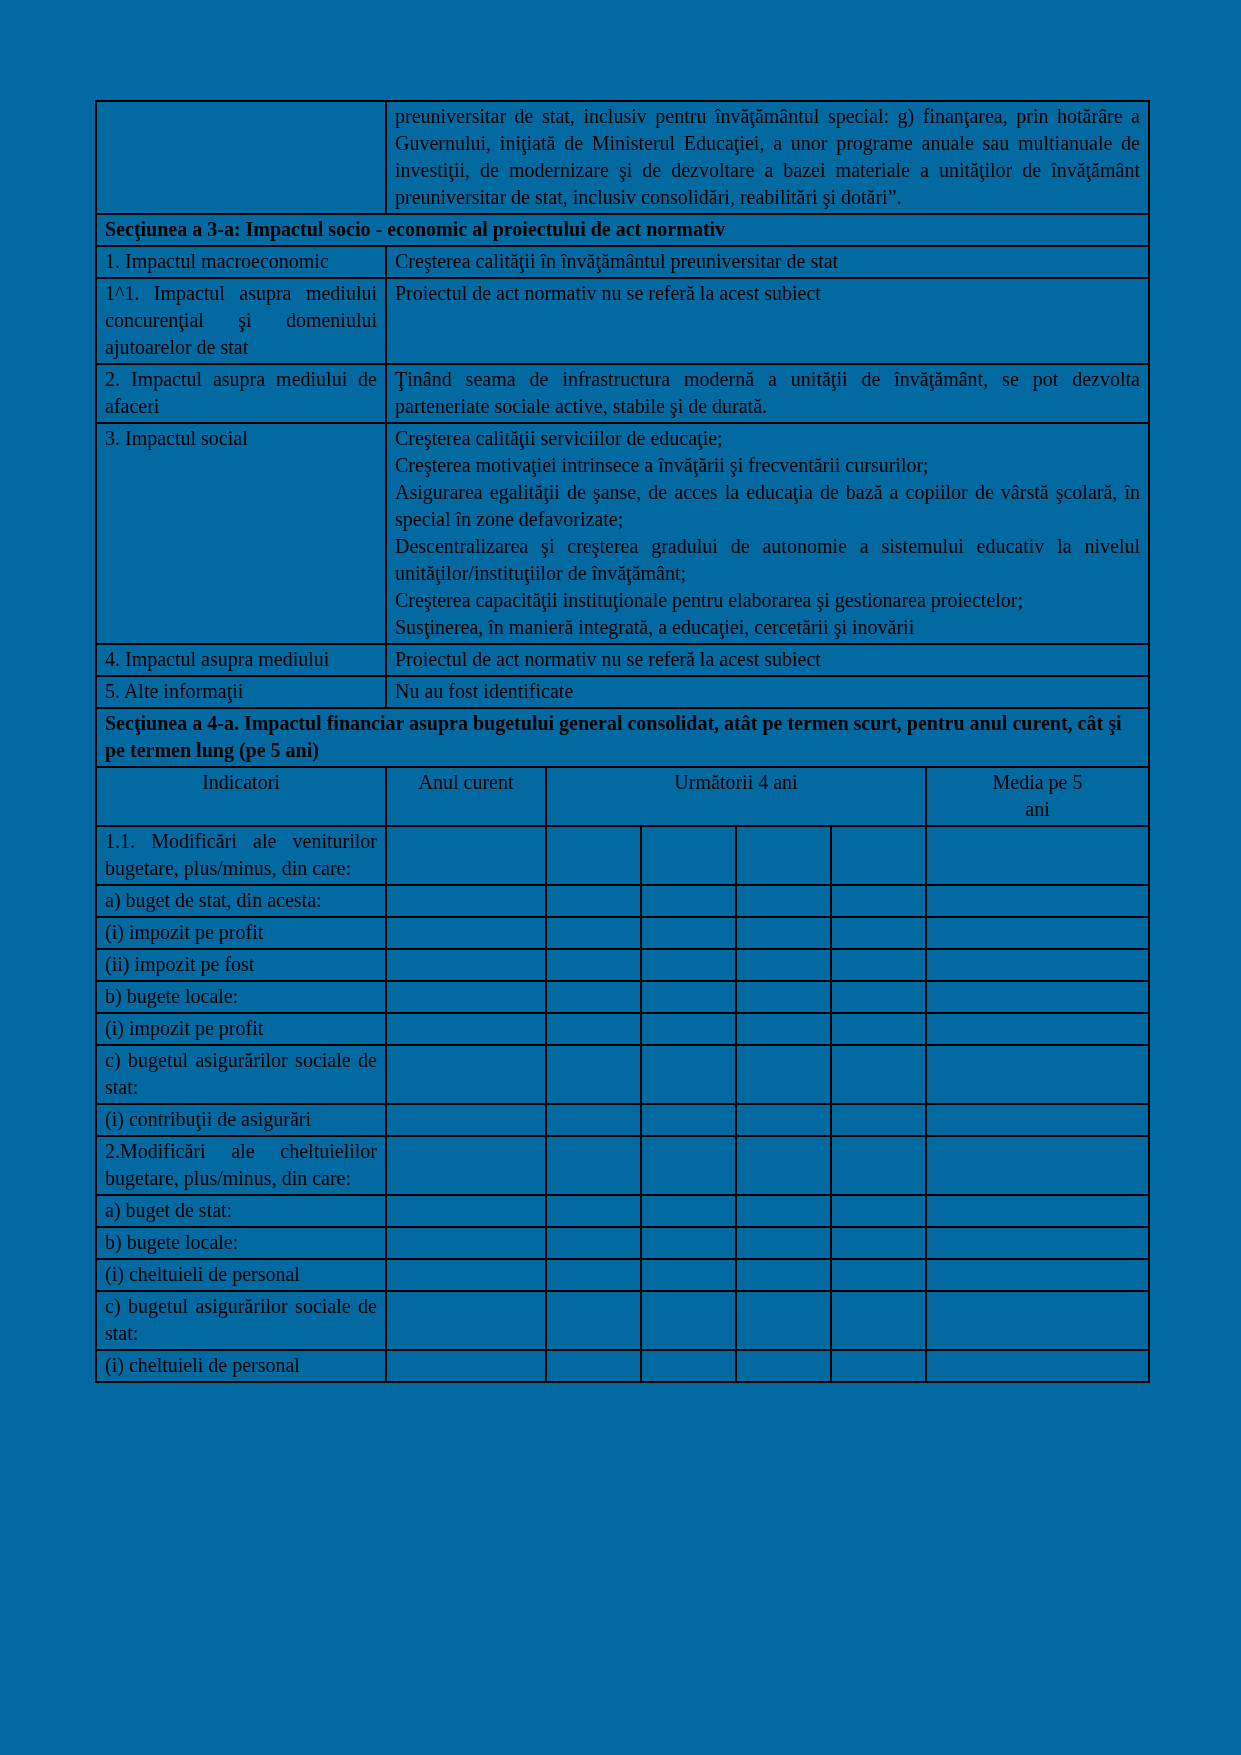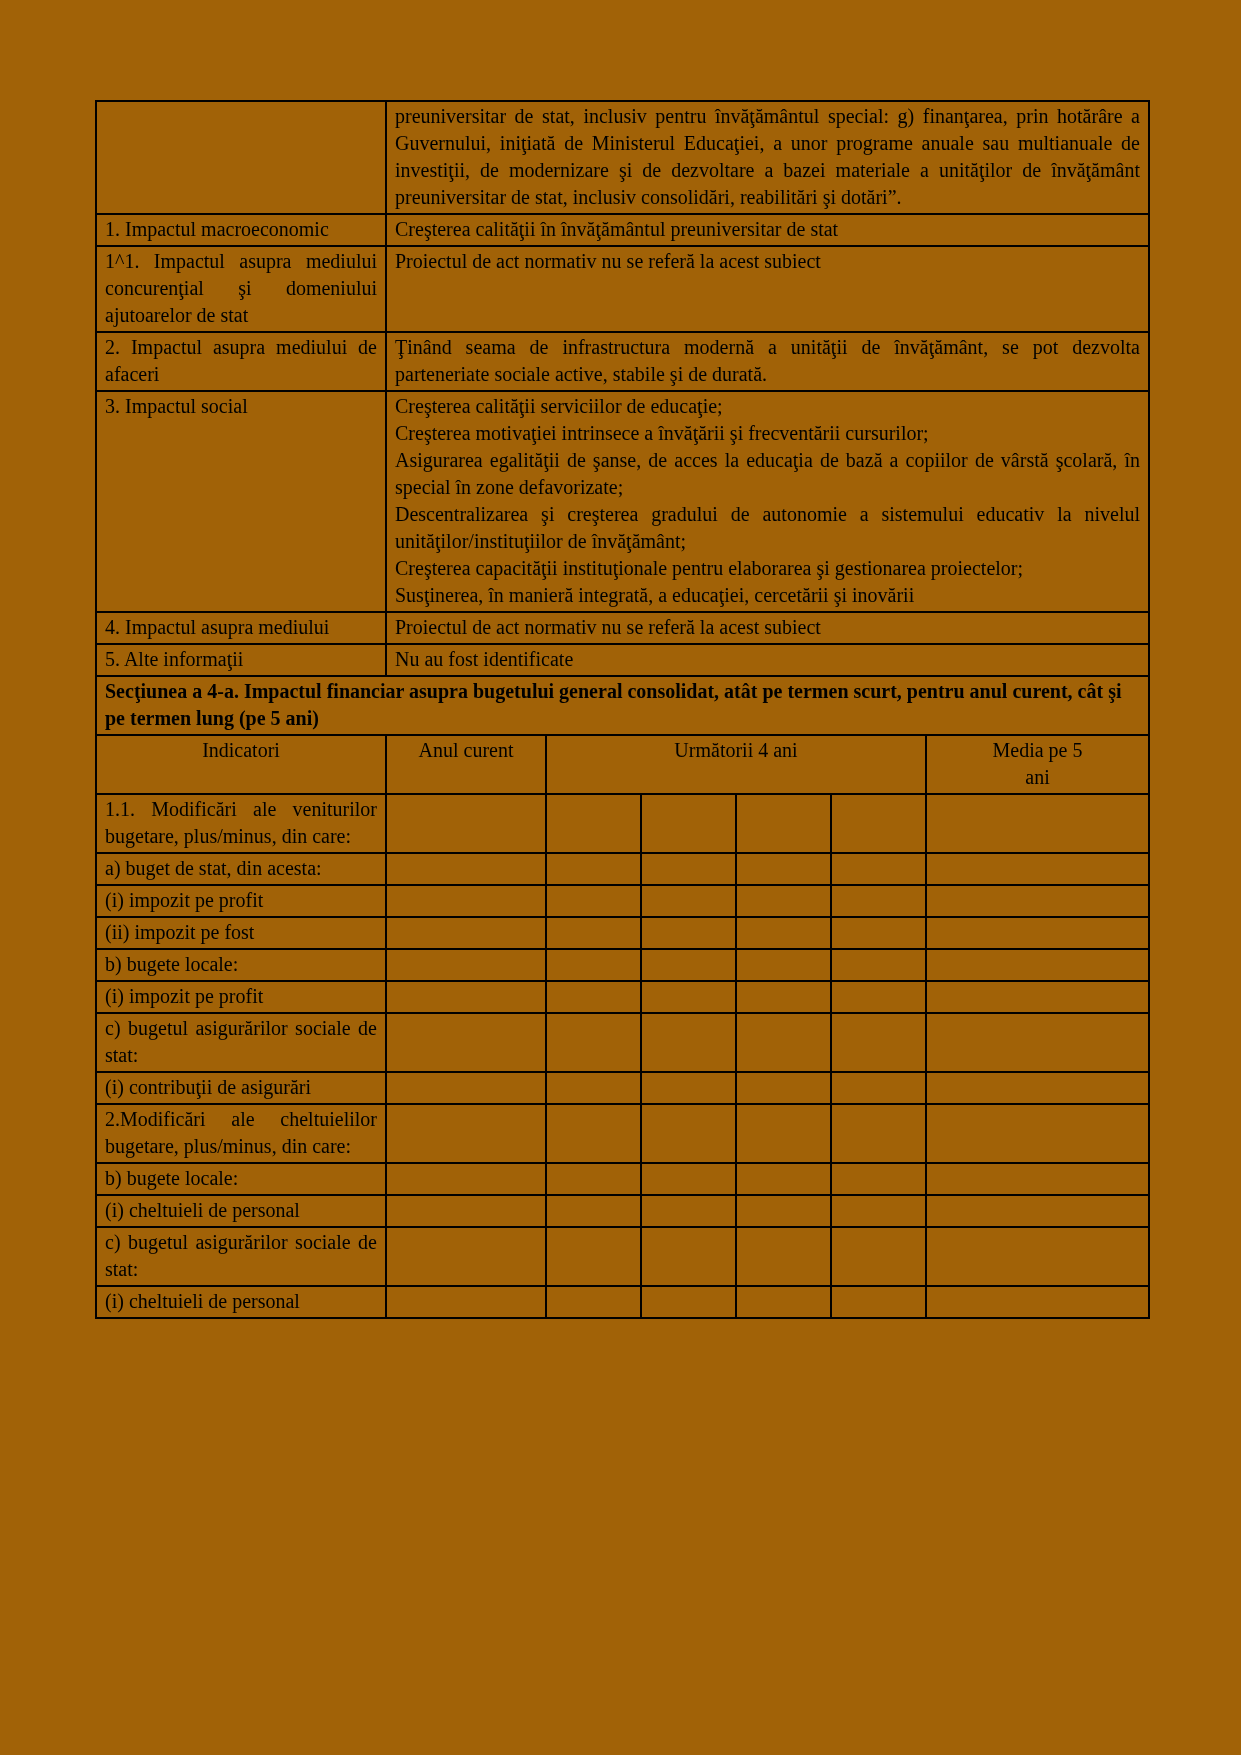--- a/index.html
+++ b/index.html
@@ -4,21 +4,21 @@
 <style>
   html, body {
     margin: 0;
     padding: 0;
     background: #ffffff;
   }
   .page {
     position: relative;
     width: 1241px;
     height: 1755px;
-    background: #a16207;
+    background: #0369a1;
     color: #000000;
     font-family: "Liberation Serif", "DejaVu Serif", serif;
     font-size: 20px;
     line-height: 27px;
     overflow: hidden;
   }
   .content {
     position: absolute;
     left: 95px;
     top: 100px;
@@ -81,20 +81,23 @@
     <table class="doc-table">
       <colgroup>
         <col style="width:290px">
         <col style="width:763px">
       </colgroup>
       <tbody id="s3-body">
         <tr>
           <td class="label-cell"></td>
           <td class="value-cell justify">preuniversitar de stat, inclusiv pentru învăţământul special: g) finanţarea, prin hotărâre a Guvernului, iniţiată de Ministerul Educaţiei, a unor programe anuale sau multianuale de investiţii, de modernizare şi de dezvoltare a bazei materiale a unităţilor de învăţământ preuniversitar de stat, inclusiv consolidări, reabilitări şi dotări”.</td>
         </tr>
+        <tr>
+          <th colspan="2" class="section-header">Secţiunea a 3-a: Impactul socio - economic al proiectului de act normativ</th>
+        </tr>
 
       <tr>
             <td class="label-cell">1. Impactul macroeconomic</td>
             <td class="value-cell">Creşterea calităţii în învăţământul preuniversitar de stat</td>
           </tr>
           <tr>
             <td class="label-cell">1^1. Impactul asupra mediului concurenţial şi domeniului ajutoarelor de stat</td>
             <td class="value-cell">Proiectul de act normativ nu se referă la acest subiect</td>
           </tr>
           <tr>
@@ -221,20 +224,29 @@
           <tr>
             <td class="label-cell">2.Modificări ale cheltuielilor bugetare, plus/minus, din care:</td>
             <td class="empty-cell">&nbsp;</td>
             <td class="empty-cell">&nbsp;</td>
             <td class="empty-cell">&nbsp;</td>
             <td class="empty-cell">&nbsp;</td>
             <td class="empty-cell">&nbsp;</td>
             <td class="empty-cell">&nbsp;</td>
           </tr>
           <tr>
+            <td class="label-cell">a) buget de stat:</td>
+            <td class="empty-cell">&nbsp;</td>
+            <td class="empty-cell">&nbsp;</td>
+            <td class="empty-cell">&nbsp;</td>
+            <td class="empty-cell">&nbsp;</td>
+            <td class="empty-cell">&nbsp;</td>
+            <td class="empty-cell">&nbsp;</td>
+          </tr>
+          <tr>
             <td class="label-cell">b) bugete locale:</td>
             <td class="empty-cell">&nbsp;</td>
             <td class="empty-cell">&nbsp;</td>
             <td class="empty-cell">&nbsp;</td>
             <td class="empty-cell">&nbsp;</td>
             <td class="empty-cell">&nbsp;</td>
             <td class="empty-cell">&nbsp;</td>
           </tr>
           <tr>
             <td class="label-cell">(i) cheltuieli de personal</td>

